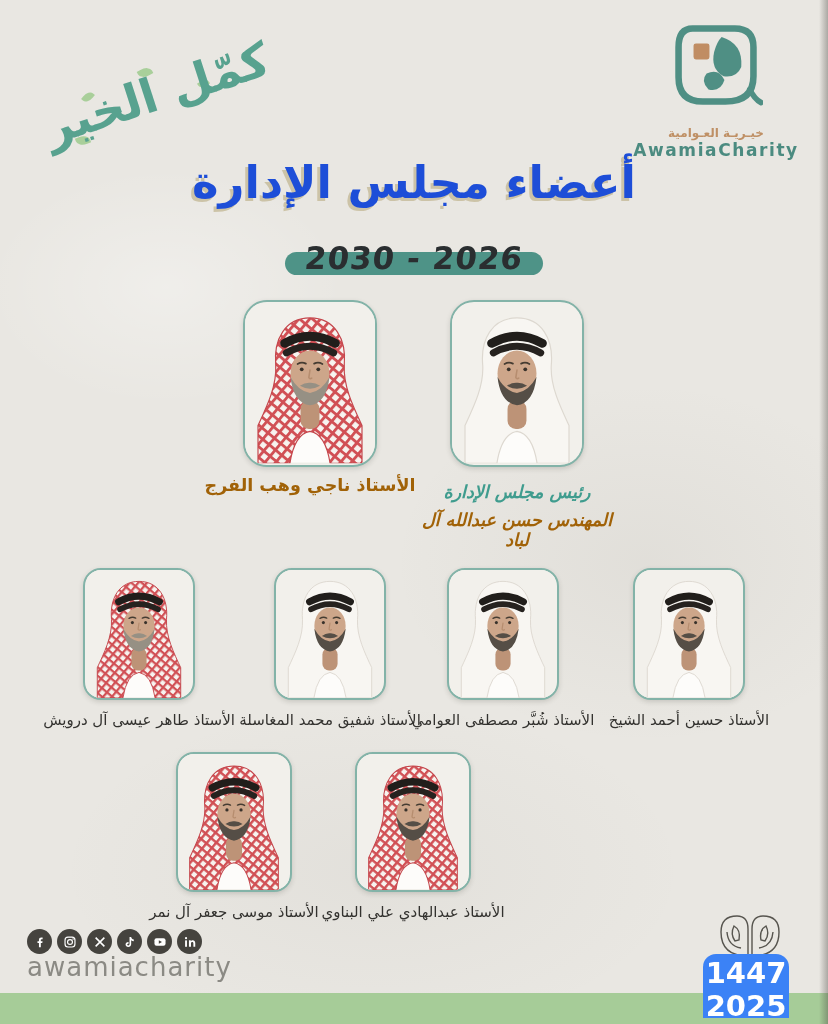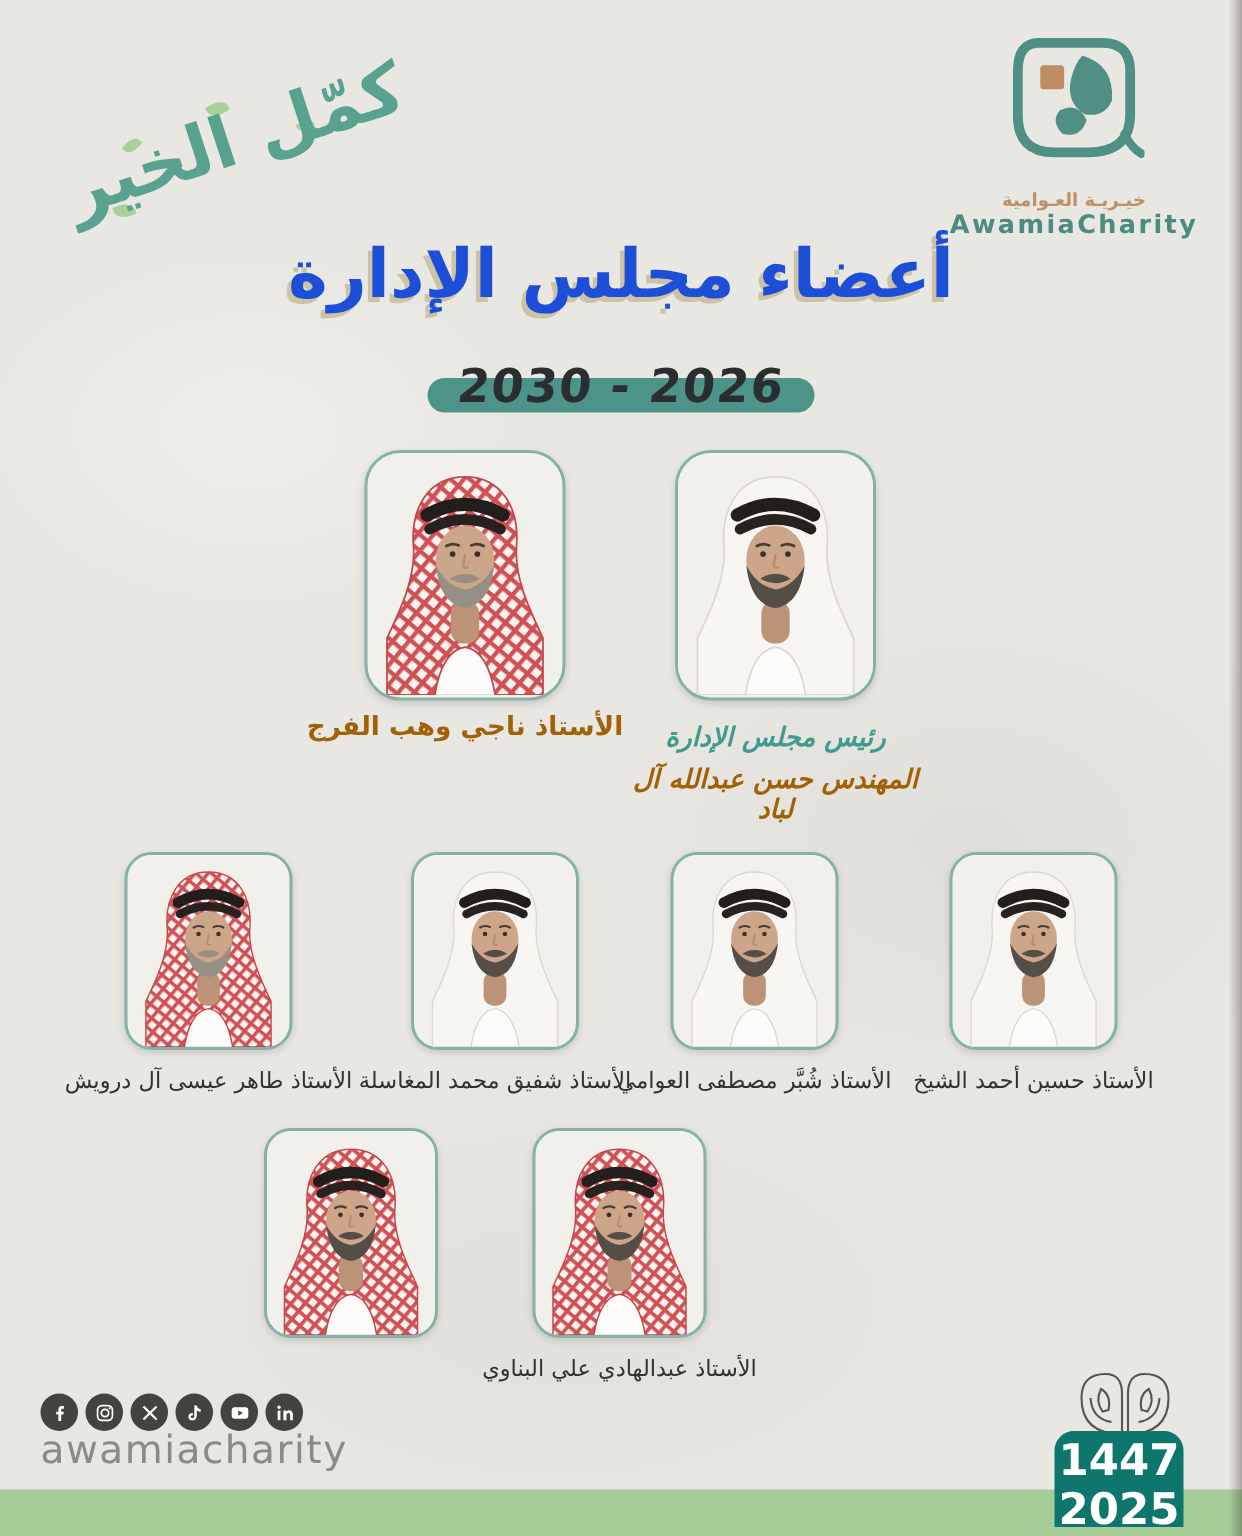--- a/index.html
+++ b/index.html
@@ -79,21 +79,21 @@
   .social-row{position:absolute;left:27px;top:929px;display:flex;gap:5px;direction:ltr;z-index:3;}
   .social{width:25px;height:25px;border-radius:50%;background:#45433e;
     display:flex;align-items:center;justify-content:center;cursor:pointer;}
   .social svg{width:14px;height:14px;display:block;}
   .handle{position:absolute;left:27px;top:952px;direction:ltr;
     color:#8b8a84;font-size:26px;letter-spacing:1px;z-index:3;}
   .green-bar{position:absolute;left:0;right:0;bottom:0;height:31px;background:#a6cc98;z-index:1;}
   .leaf-ornament{position:absolute;left:708px;top:912px;z-index:2;}
   .year-box{
     position:absolute;left:703px;top:954px;width:86px;height:64px;z-index:4;
-    background:#0f766e;border-radius:13px 13px 0 0;
+    background:#3b82f6;border-radius:13px 13px 0 0;
     color:#ffffff;text-align:center;direction:ltr;
     font-size:29px;font-weight:bold;line-height:33px;padding-top:3px;box-sizing:border-box;
   }
 </style>
 </head>
 <body>
 
 <svg width="0" height="0" style="position:absolute" aria-hidden="true">
   <defs>
     <pattern id="shemagh" width="7" height="7" patternUnits="userSpaceOnUse" patternTransform="rotate(40)">
@@ -203,20 +203,21 @@
     </div>
     <div class="m-name">الأستاذ حسين أحمد الشيخ</div>
   </div>
 
   <div class="member-card r2 c1">
     <div class="photo m-photo" data-beard="dark">
       <svg class="avatar" viewBox="0 0 110 135" data-headwear="red">
           <use href="#avatar-man"></use>
         </svg>
     </div>
+    <div class="m-name">الأستاذ موسى جعفر آل نمر</div>
   </div>
   <div class="member-card r2 c2">
     <div class="photo m-photo" data-beard="dark">
       <svg class="avatar" viewBox="0 0 110 135" data-headwear="red">
           <use href="#avatar-man"></use>
         </svg>
     </div>
     <div class="m-name">الأستاذ عبدالهادي علي البناوي</div>
   </div>
 

